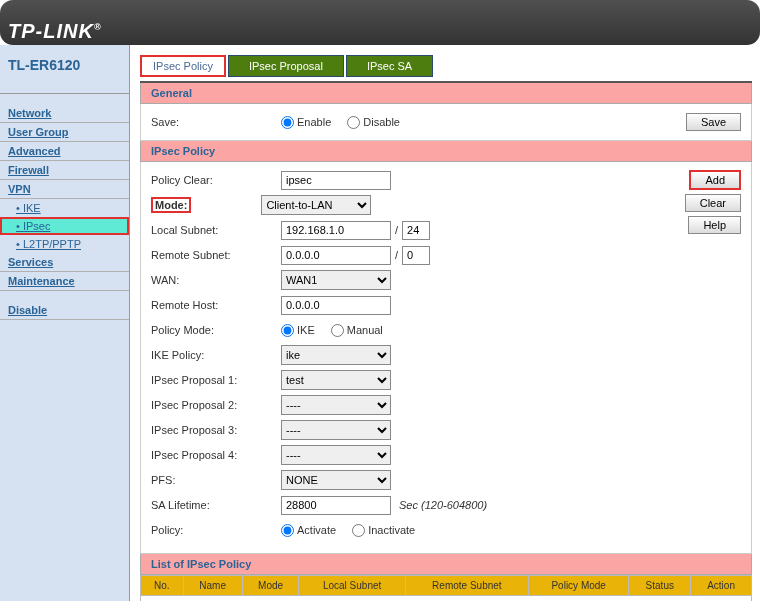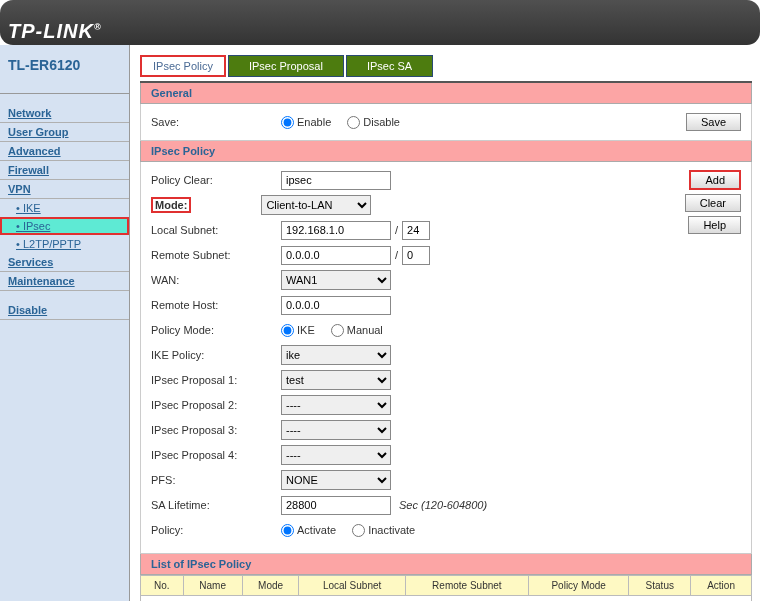--- a/index.html
+++ b/index.html
@@ -31,21 +31,21 @@
 input[type=text] { border: 1px solid #888; padding: 2px 4px; font-size: 11px; height: 19px; }
 select { border: 1px solid #888; font-size: 11px; height: 20px; }
 .w110 { width: 110px; }
 .w60 { width: 28px; }
 .btn { background: linear-gradient(#fefefe, #dcdcdc); border: 1px solid #888; padding: 2px 14px; font-size: 11px; cursor: pointer; min-width: 50px; }
 .btn.hl { border: 2px solid #e03030; }
 .radio-lbl { margin-right: 12px; display: flex; align-items: center; gap: 3px; }
 .top-row { display: flex; align-items: center; }
 .top-row .row { flex: 1; }
 .table { width: 100%; border-collapse: collapse; margin-top: 0; }
-.table th, .table td { border: 1px solid #bbb; padding: 4px 6px; text-align: center; font-weight: normal; background: #fef9c3; font-size: 10px; }
+.table th, .table td { border: 1px solid #bbb; padding: 4px 6px; text-align: center; font-weight: normal; background: #eab308; font-size: 10px; }
 .table td.empty { background: #fff; padding: 6px; }
 .after { color: #333; margin-left: 4px; font-style: italic; }
 </style>
 </head>
 <body>
 
 <div class="header">
   <span class="logo"><span>TP-LINK</span><sup>®</sup></span>
 </div>
 

